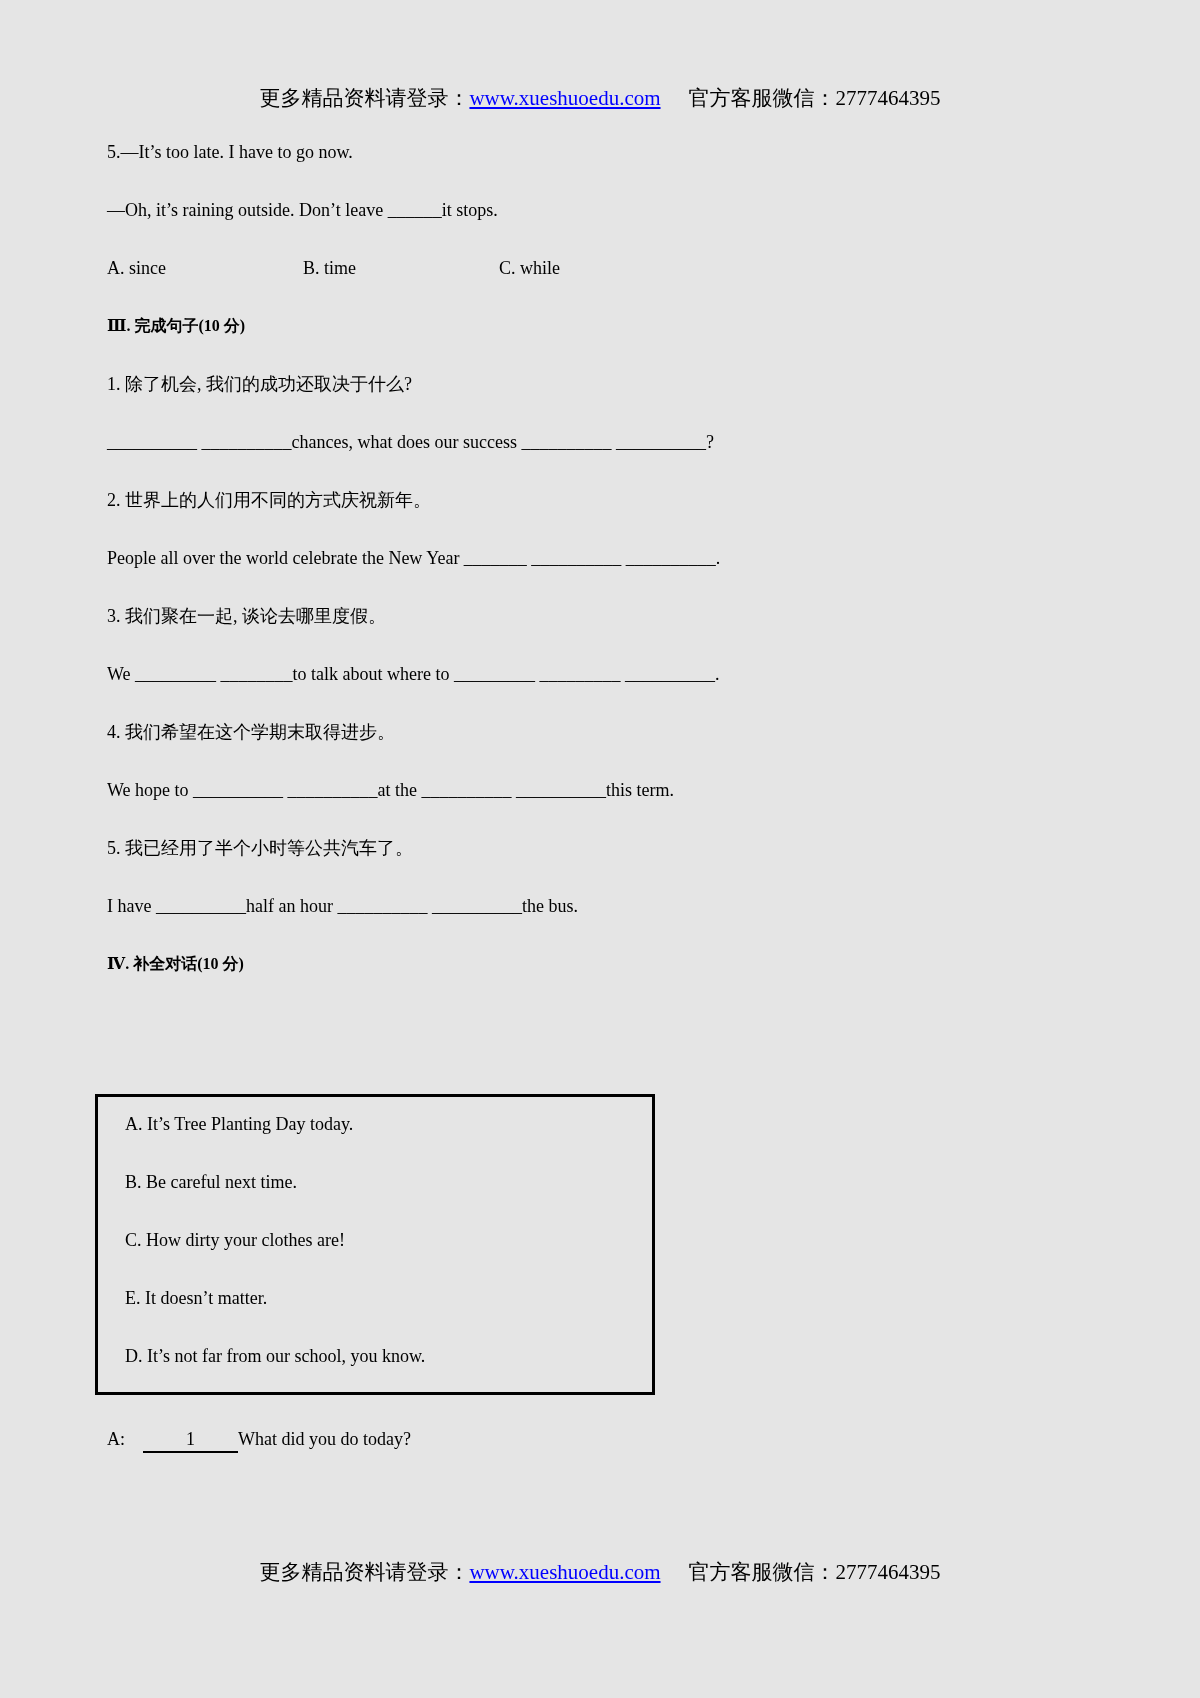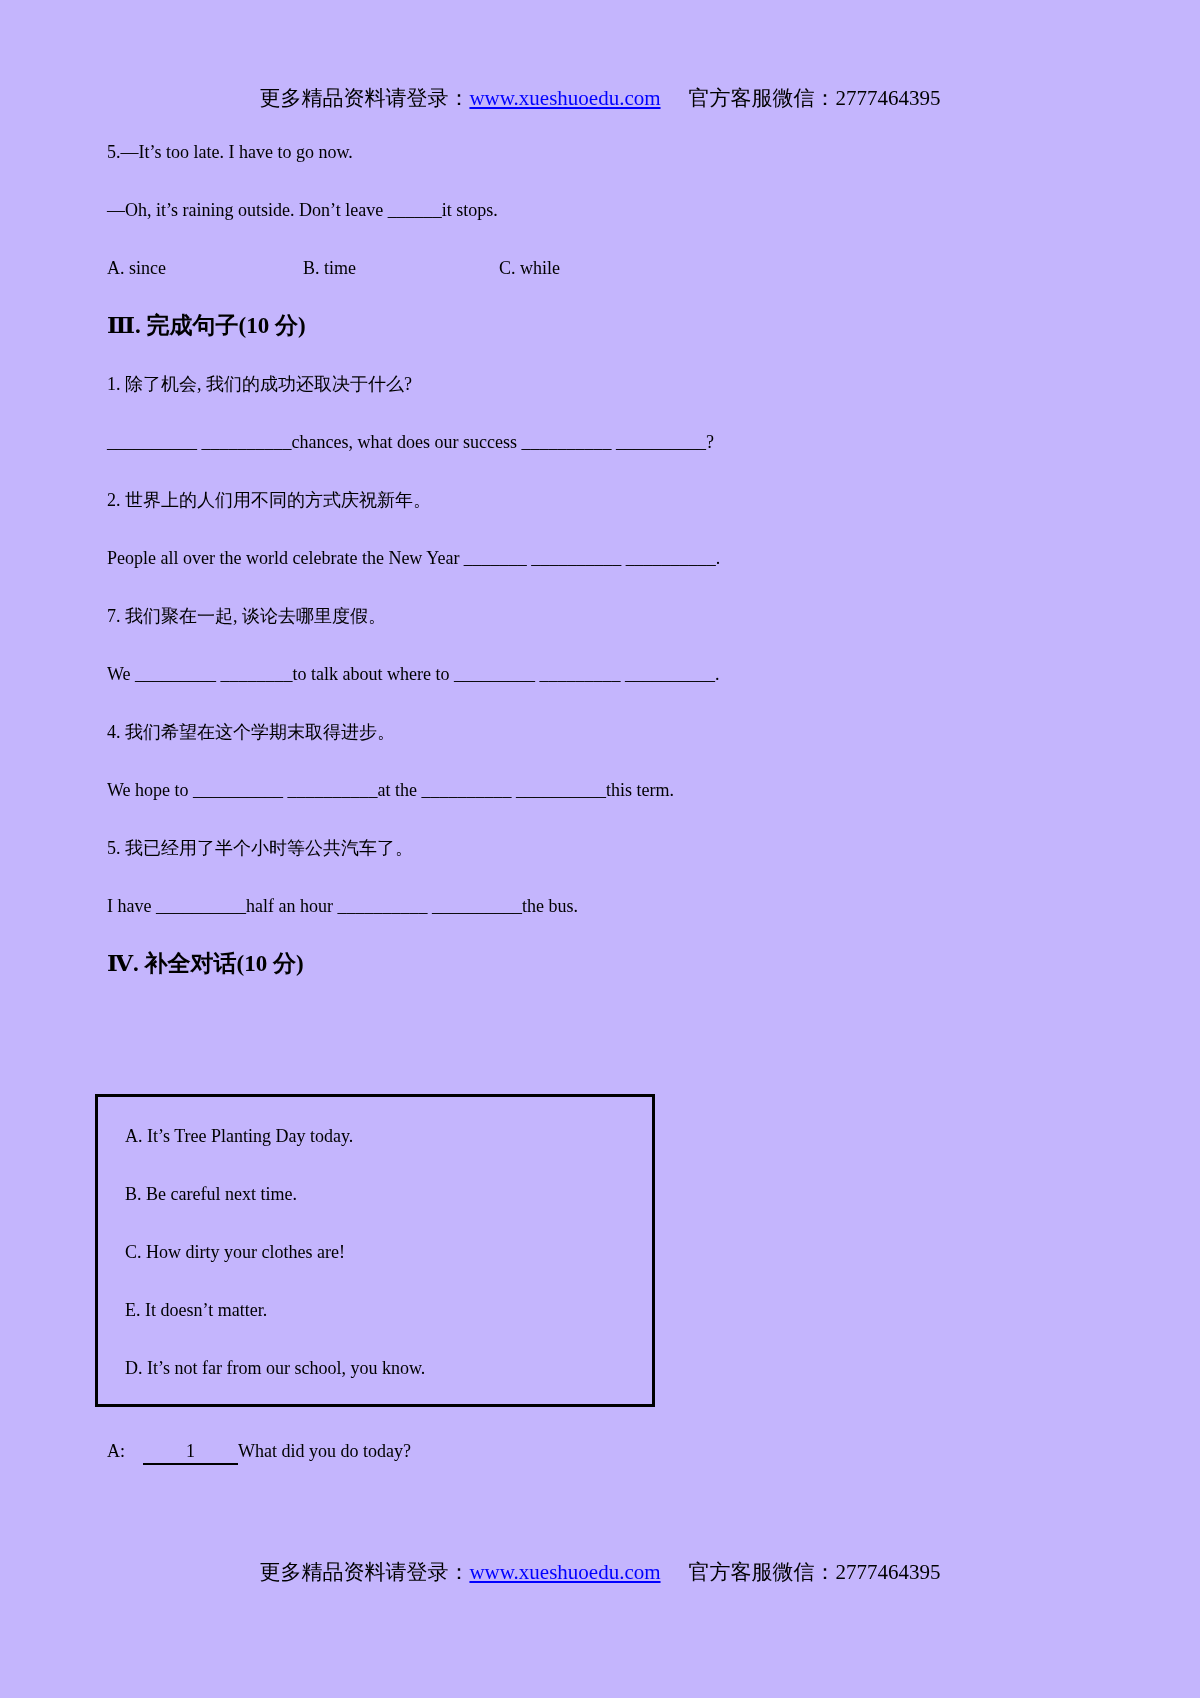--- a/index.html
+++ b/index.html
@@ -1,20 +1,20 @@
 <!DOCTYPE html>
 <html><head>
 <meta charset="utf-8">
 <style>
   html,body{margin:0;padding:0;background:#ffffff;}
   .page{
     position:relative;
     width:1200px;
     height:1698px;
-    background:#c4b5fd;
+    background:#e5e5e5;
     color:#000000;
     font-family:"Liberation Serif","DejaVu Serif",serif;
     overflow:hidden;
   }
   .header,.footer{
     position:absolute;
     left:0;
     width:100%;
     text-align:center;
     font-size:21px;
@@ -35,33 +35,33 @@
     top:138px;
     width:990px;
   }
   .line{
     margin:0 0 30px 0;
     font-size:18px;
     line-height:28px;
     font-weight:normal;
   }
   .heading{
-    font-size:23px;
+    font-size:16px;
     font-weight:bold;
   }
   .opt{
     display:inline-block;
     width:196px;
   }
   .optbox{
     margin-top:116px;
     width:527px;
     margin-left:-12px;
     border:3px solid #000000;
-    padding:25px 0 22px 27px;
+    padding:13px 0 22px 27px;
     box-sizing:content-box;
   }
   .optbox .line:last-child{margin-bottom:0;}
   .dialogue{margin-top:30px;}
   .blank-slot{
     display:inline-block;
     width:95px;
     margin-left:18px;
     border-bottom:2px solid #000000;
     text-align:center;
@@ -86,21 +86,21 @@
     </p>
 
     <p class="line heading">Ⅲ. 完成句子(10 分)</p>
 
     <p class="line">1. 除了机会, 我们的成功还取决于什么?</p>
     <p class="line">__________ __________chances, what does our success __________ __________?</p>
 
     <p class="line">2. 世界上的人们用不同的方式庆祝新年。</p>
     <p class="line">People all over the world celebrate the New Year _______ __________ __________.</p>
 
-    <p class="line">7. 我们聚在一起, 谈论去哪里度假。</p>
+    <p class="line">3. 我们聚在一起, 谈论去哪里度假。</p>
     <p class="line">We _________ ________to talk about where to _________ _________ __________.</p>
 
     <p class="line">4. 我们希望在这个学期末取得进步。</p>
     <p class="line">We hope to __________ __________at the __________ __________this term.</p>
 
     <p class="line">5. 我已经用了半个小时等公共汽车了。</p>
     <p class="line">I have __________half an hour __________ __________the bus.</p>
 
     <p class="line heading">Ⅳ. 补全对话(10 分)</p>
 

